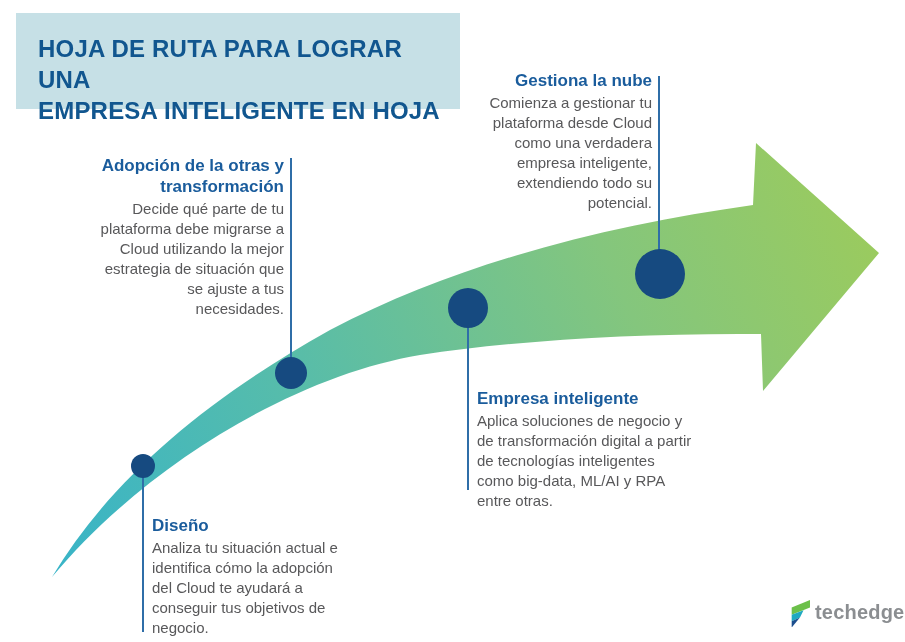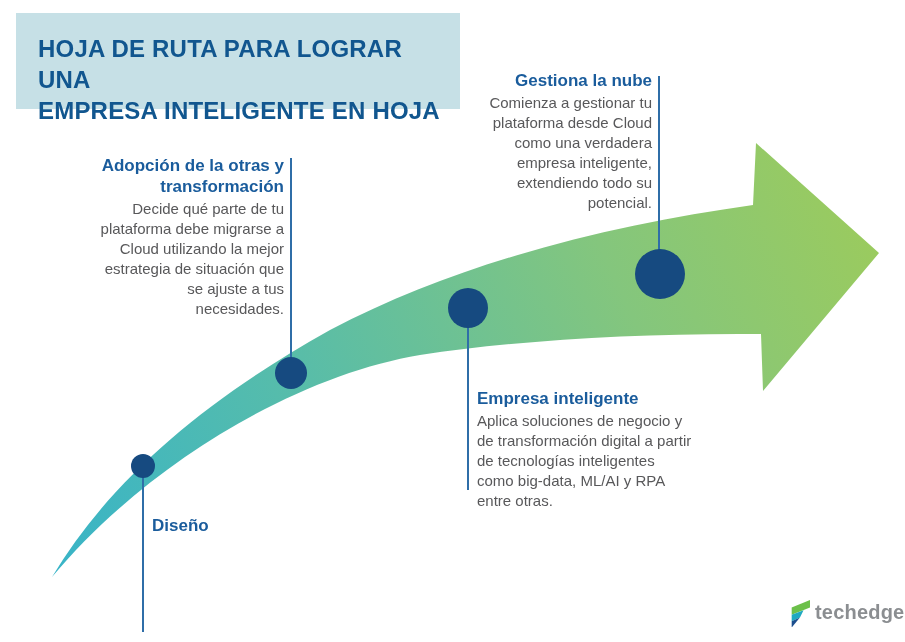--- a/index.html
+++ b/index.html
@@ -123,20 +123,21 @@
   <div class="connector" id="line-3"></div>
   <div class="connector" id="line-4"></div>
 
   <div class="dot" id="dot-1"></div>
   <div class="dot" id="dot-2"></div>
   <div class="dot" id="dot-3"></div>
   <div class="dot" id="dot-4"></div>
 
   <div class="milestone-text align-left" id="text-diseno">
     <div class="heading">Diseño</div>
+    <div class="body">Analiza tu situación actual e identifica cómo la adopción del Cloud te ayudará a conseguir tus objetivos de negocio.</div>
   </div>
 
   <div class="milestone-text align-right" id="text-adopcion">
     <div class="heading">Adopción de la otras y transformación</div>
     <div class="body">Decide qué parte de tu plataforma debe migrarse a Cloud utilizando la mejor estrategia de situación que se ajuste a tus necesidades.</div>
   </div>
 
   <div class="milestone-text align-left" id="text-empresa">
     <div class="heading">Empresa inteligente</div>
     <div class="body">Aplica soluciones de negocio y de transformación digital a partir de tecnologías inteligentes como big-data, ML/AI y RPA entre otras.</div>

